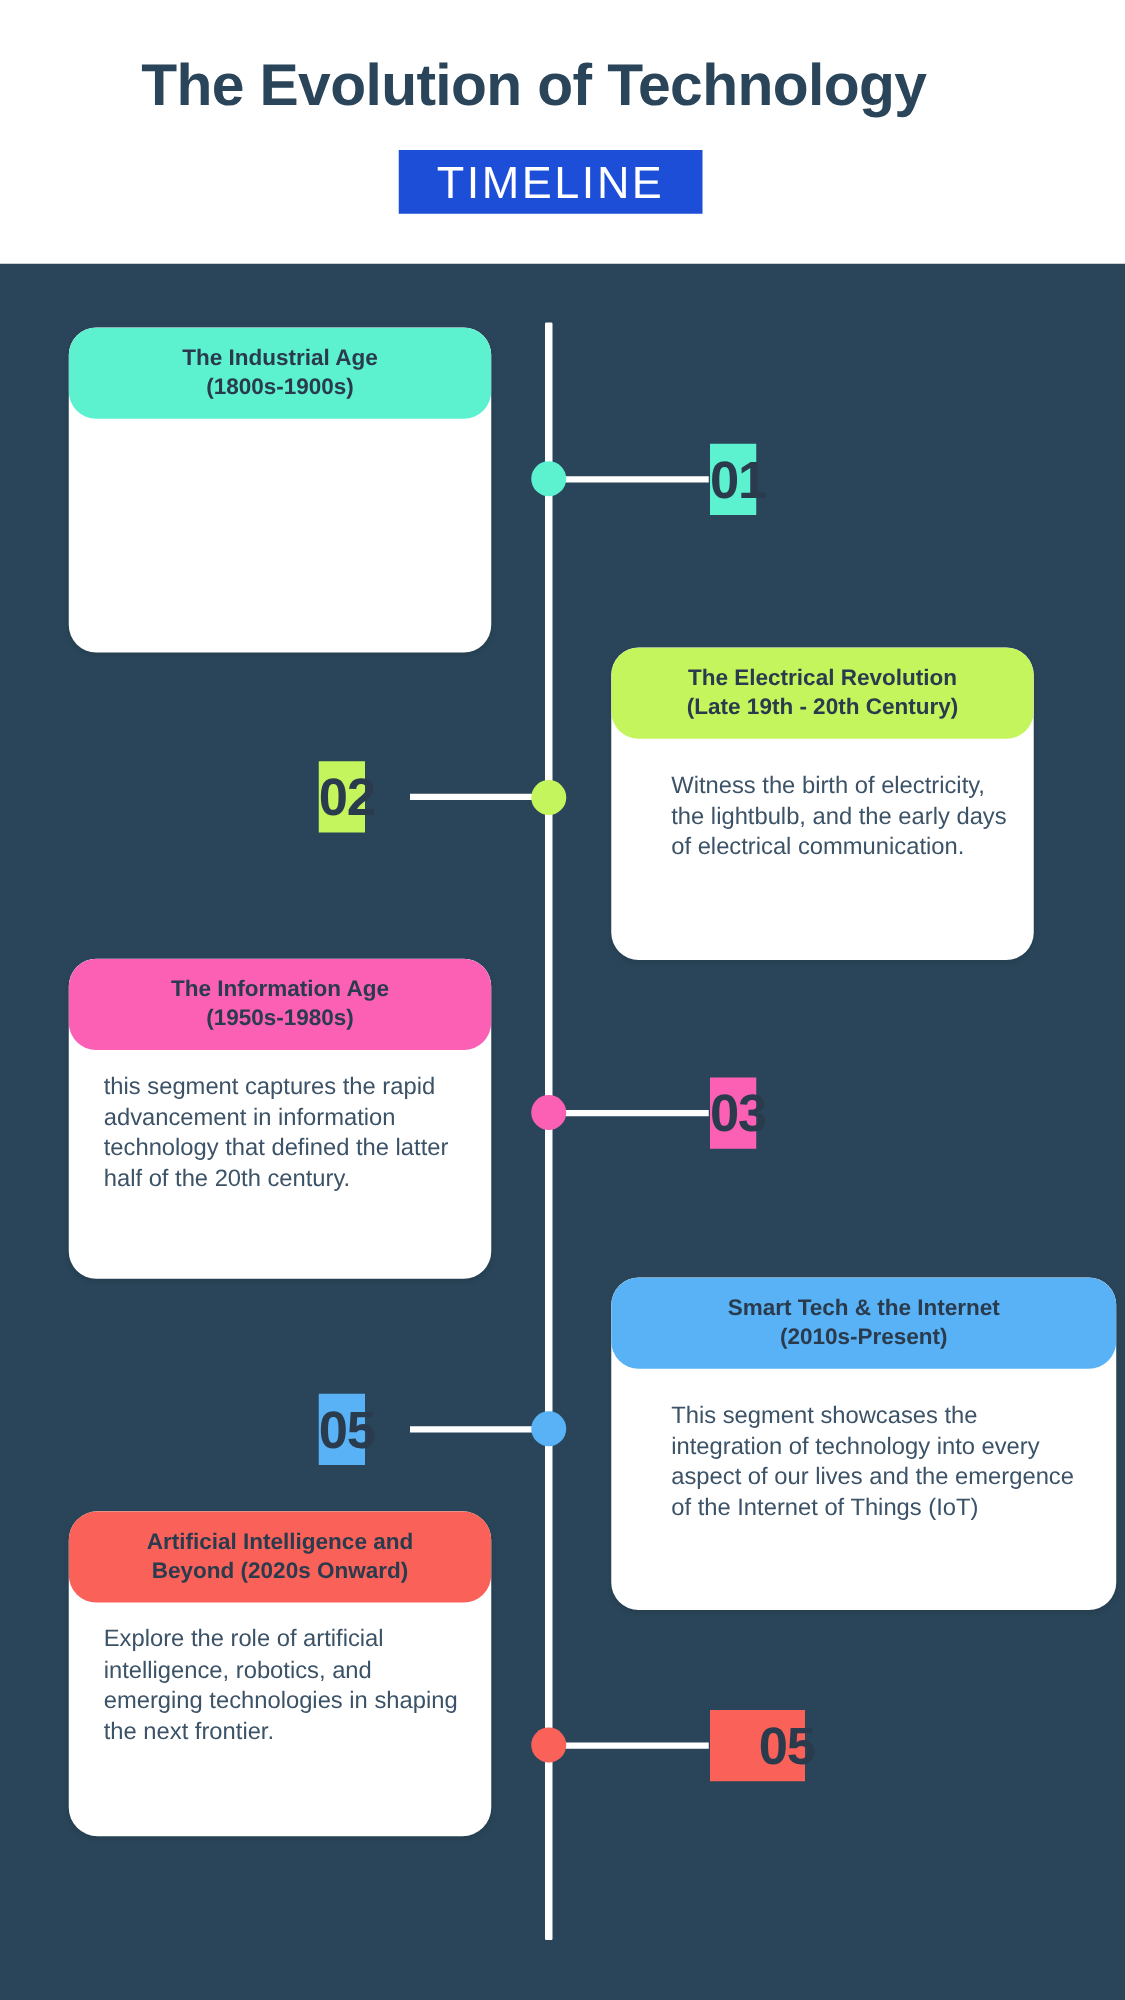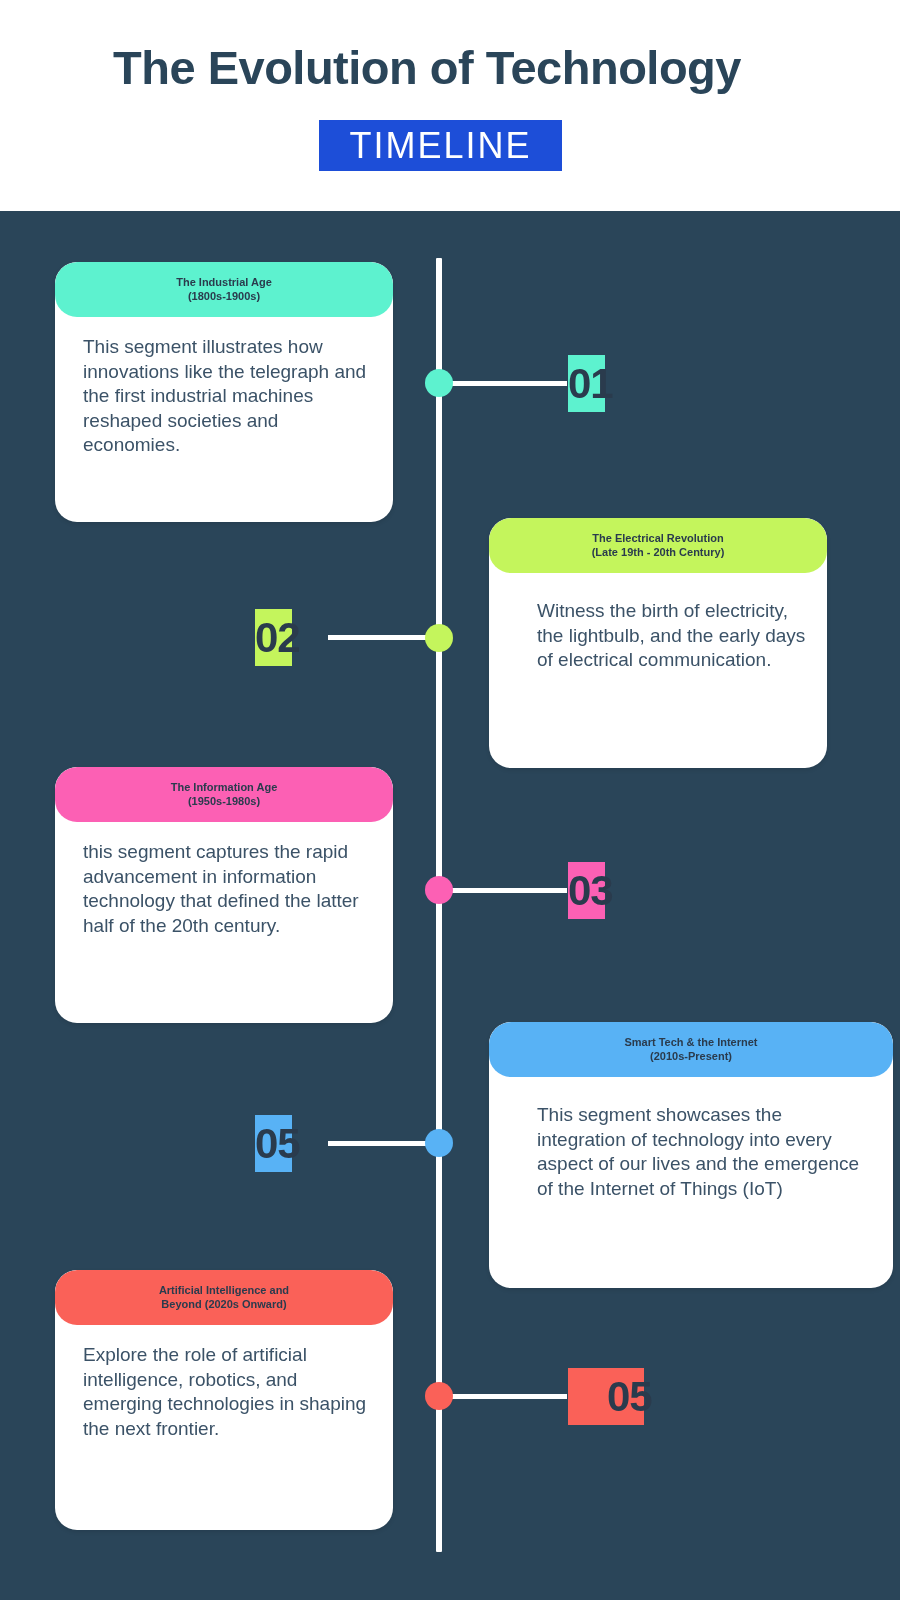--- a/index.html
+++ b/index.html
@@ -79,21 +79,21 @@
     border-radius: 22px;
     overflow: hidden;
     box-shadow: 0 2px 4px rgba(0,0,0,0.10);
   }
   .card-head {
     width: 100%;
     box-sizing: border-box;
     padding: 13px 16px 14px 16px;
     border-radius: 22px;
     text-align: center;
-    font-size: 11px;
+    font-size: 18px;
     font-weight: bold;
     color: #2a3b4d;
     line-height: 1.28;
   }
   .card-body {
     box-sizing: border-box;
     padding: 18px 26px 16px 28px;
     font-size: 19px;
     color: #3b5267;
     line-height: 1.29;
@@ -139,21 +139,20 @@
 
   <div class="canvas">
 
     <div class="spine"></div>
 
     <div class="card left" style="left:55px; top:51px; width:338px; height:260px;">
       <div class="card-head" style="background:#5df2cf;">
         <span>The Industrial Age</span><br>
         <span>(1800s-1900s)</span>
       </div>
-      <div class="card-body">This segment illustrates how innovations like the telegraph and the first industrial machines reshaped societies and economies.</div>
     </div>
     <div class="connector" style="left:452px; top:170px; width:115px;"></div>
     <div class="dot" style="left:425px; top:158px; background:#5df2cf;"></div>
     <div class="num-badge" style="left:568px; top:144px; background:#5df2cf;">01</div>
 
     <div class="card right" style="left:489px; top:307px; width:338px; height:250px;">
       <div class="card-head" style="background:#c4f55c;">
         <span>The Electrical Revolution</span><br>
         <span>(Late 19th - 20th Century)</span>
       </div>
@@ -178,21 +177,21 @@
       <div class="card-head" style="background:#58b2f5;">
         <span>Smart Tech &amp; the Internet</span><br>
         <span>(2010s-Present)</span>
       </div>
       <div class="card-body">This segment showcases the integration of technology into every aspect of our lives and the emergence of the Internet of Things (IoT)</div>
     </div>
     <div class="connector" style="left:328px; top:930px; width:112px;"></div>
     <div class="dot" style="left:425px; top:918px; background:#58b2f5;"></div>
     <div class="num-badge" style="left:255px; top:904px; background:#58b2f5;">05</div>
 
-    <div class="card left" style="left:55px; top:1059px; width:338px; height:260px;">
+    <div class="card left" style="left:55px; top:998px; width:338px; height:260px;border-radius:23px;">
       <div class="card-head" style="background:#fa6158;">
         <span>Artificial Intelligence and</span><br>
         <span>Beyond (2020s Onward)</span>
       </div>
       <div class="card-body">Explore the role of artificial intelligence, robotics, and emerging technologies in shaping the next frontier.</div>
     </div>
     <div class="connector" style="left:452px; top:1183px; width:115px;"></div>
     <div class="dot" style="left:425px; top:1171px; background:#fa6158;"></div>
     <div class="num-badge" style="left:568px; top:1157px; background:#fa6158;padding-left:39px;">05</div>
 

